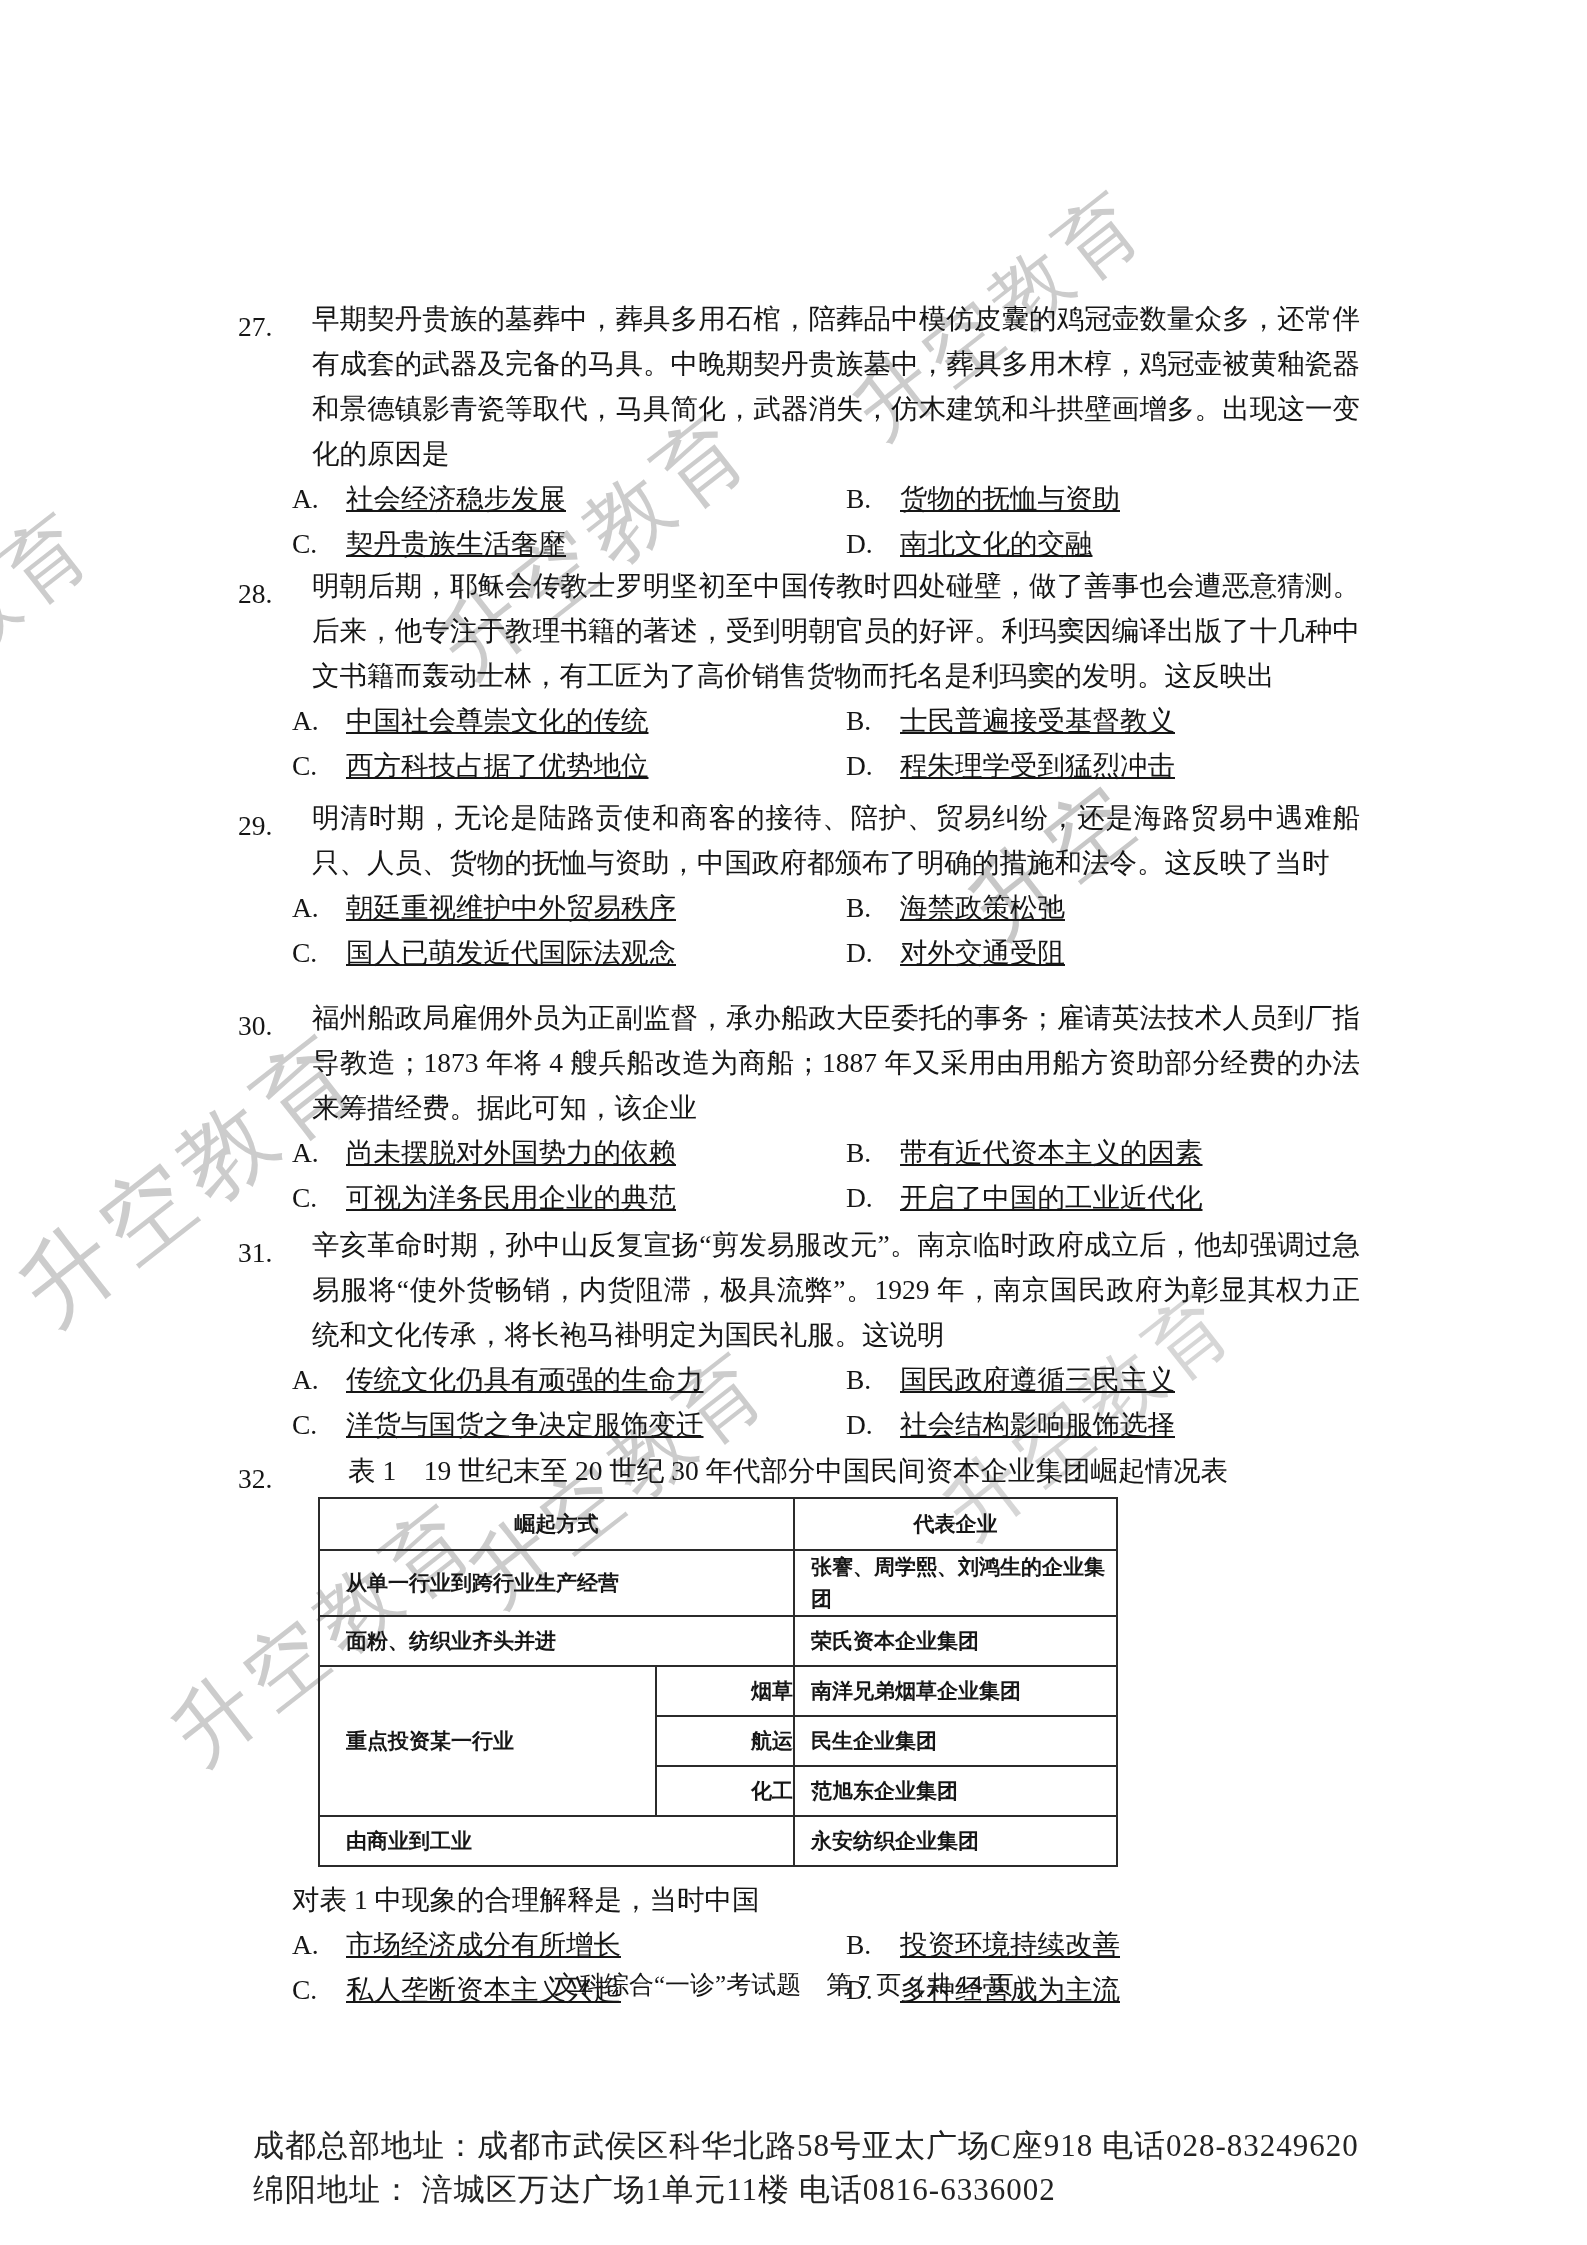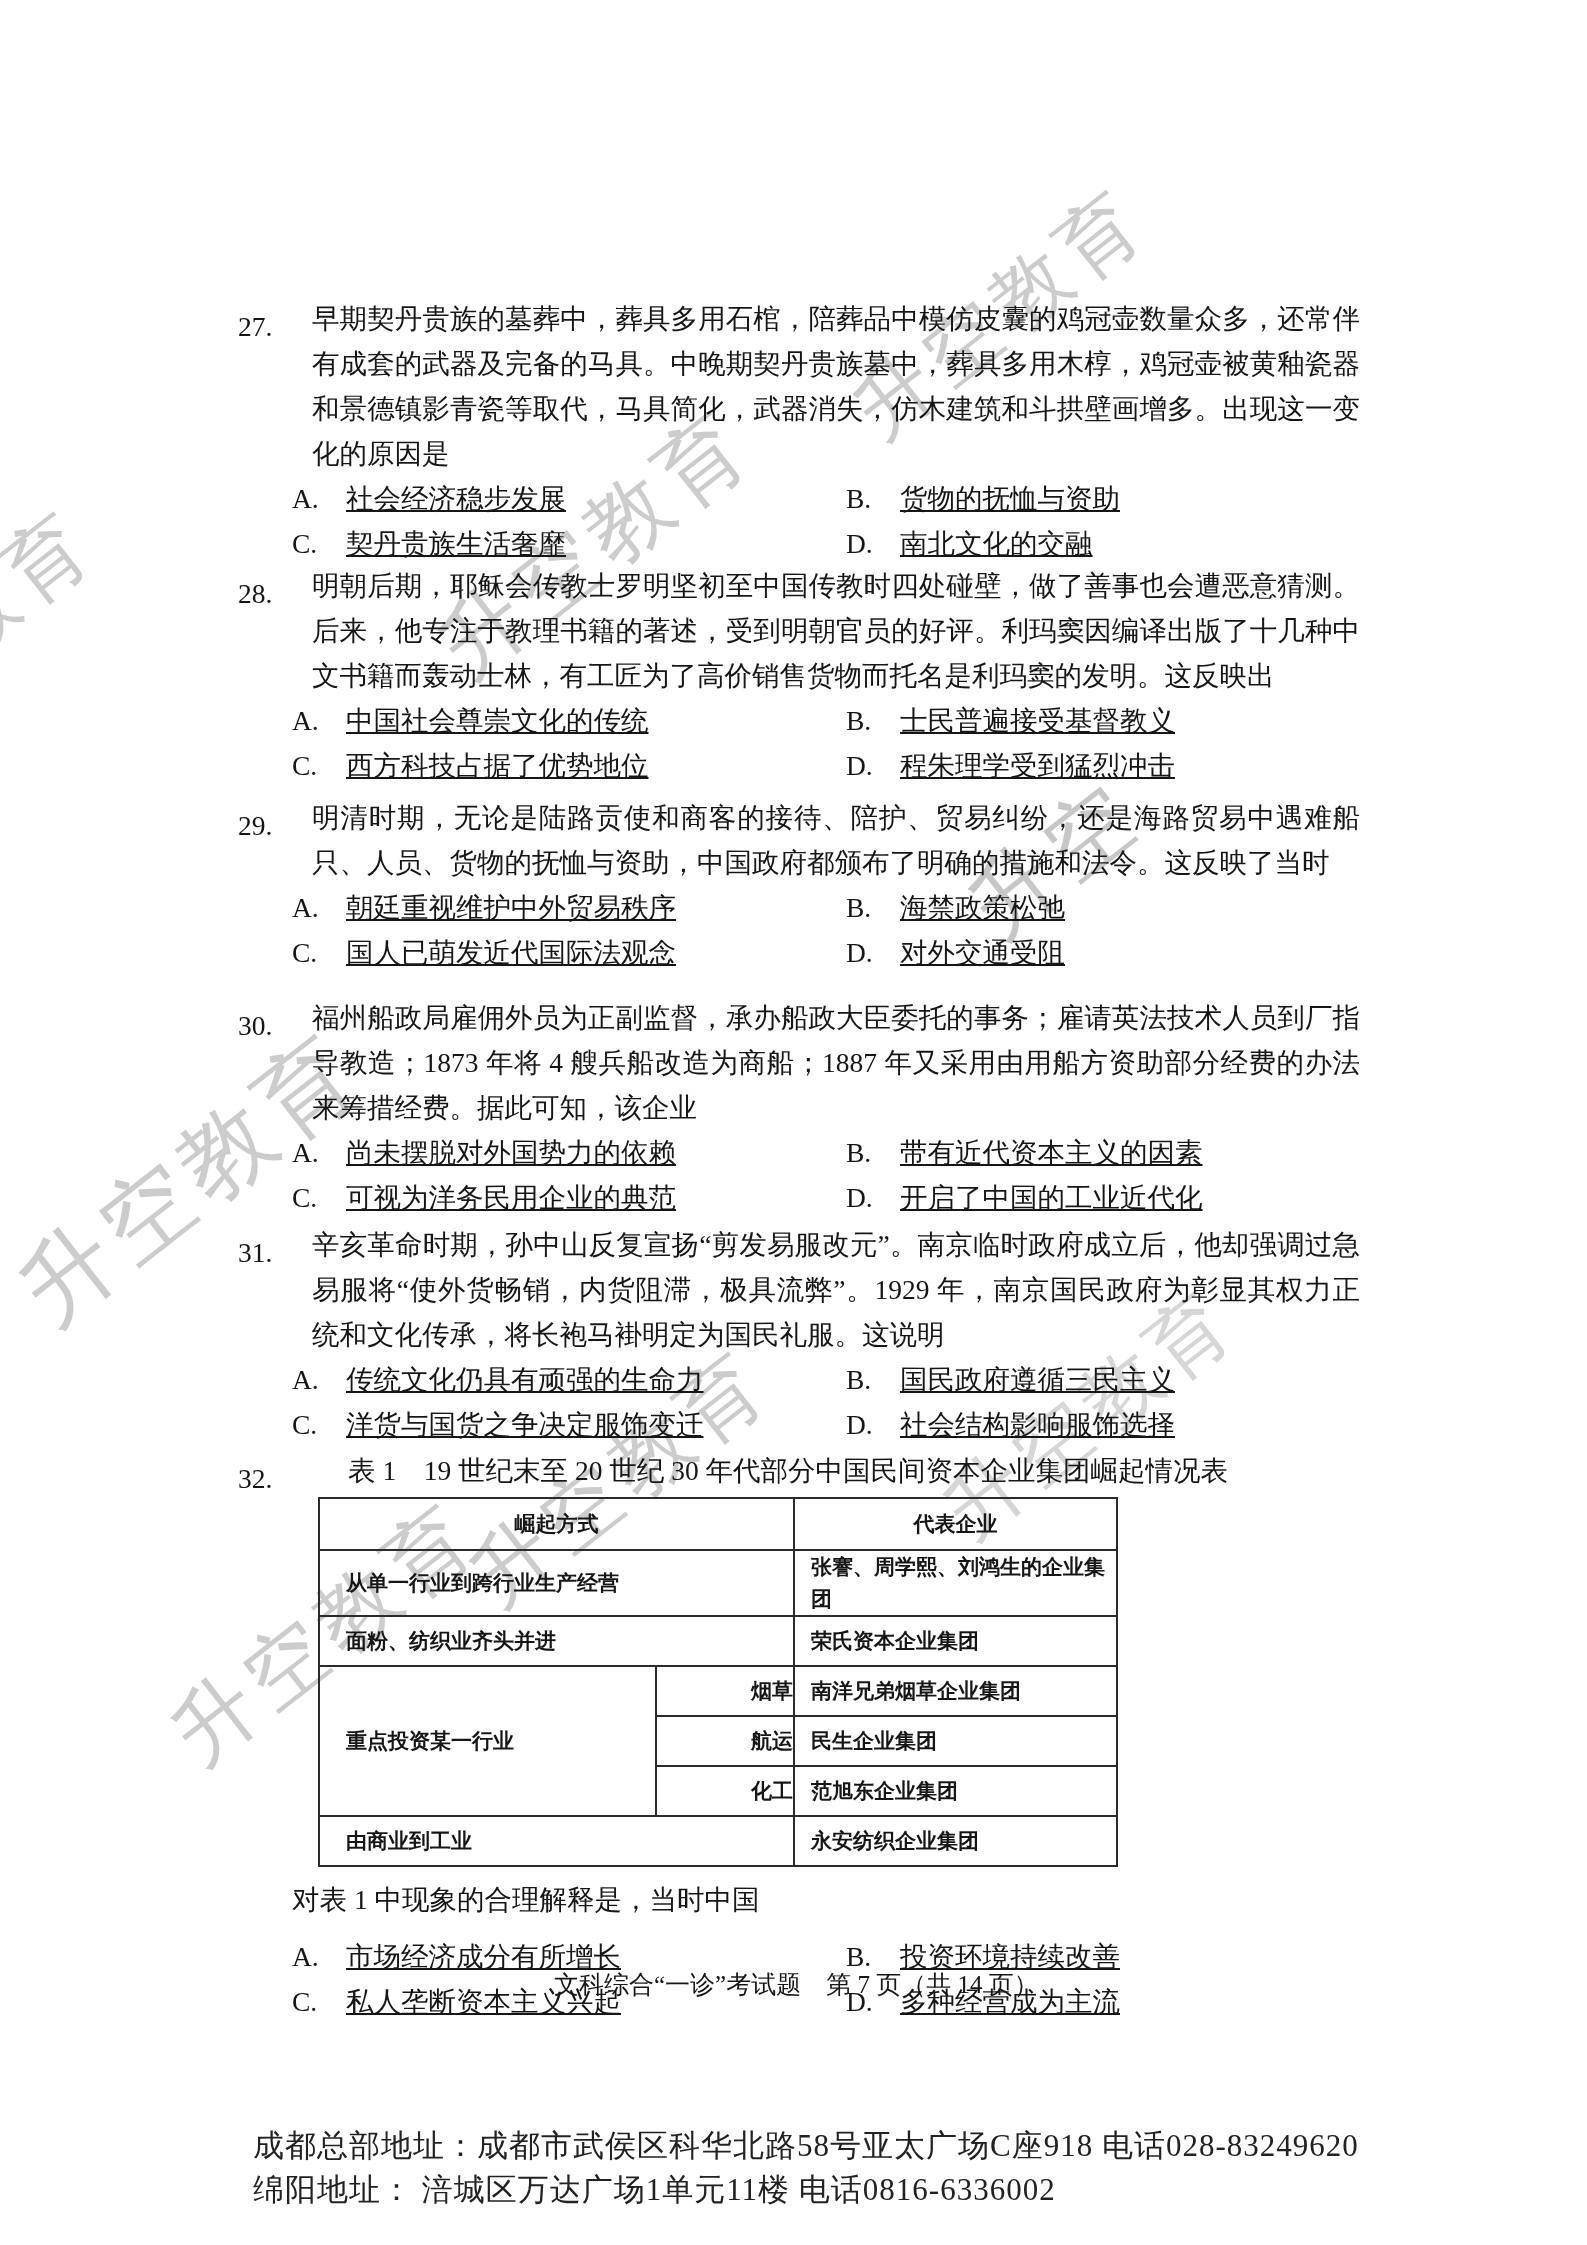--- a/index.html
+++ b/index.html
@@ -82,21 +82,21 @@
     font-size:21px;
     font-weight:600;
     padding:0;
     line-height:32px;
   }
   table.rise td.hdr{text-align:center;font-weight:700;height:50px;}
   table.rise td.method{text-align:left;padding-left:26px;}
   table.rise td.sub{text-align:right;}
   table.rise td.company{text-align:left;padding-left:16px;}
   .post-table{
-    margin:10px 0 12px 54px;
+    margin:10px 0 0 54px;
   }
   
   .page-footer{
     position:absolute;
     left:554px;top:1962px;
     font-size:25px;line-height:45px;
   }
   .contact{
     position:absolute;
     left:253px;top:2124px;

